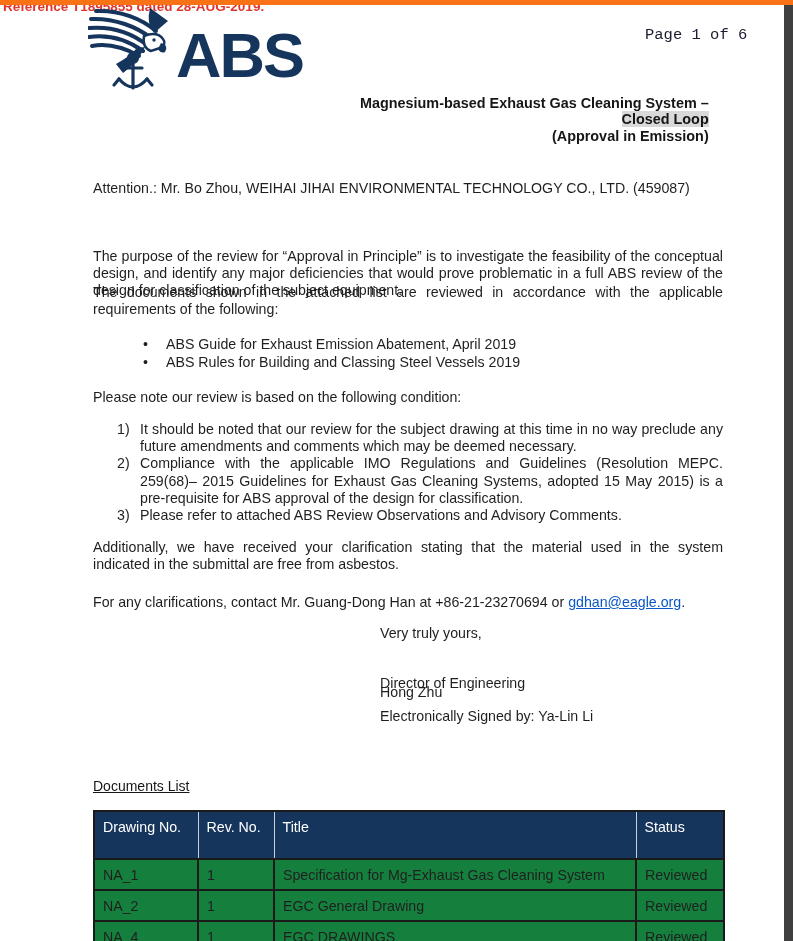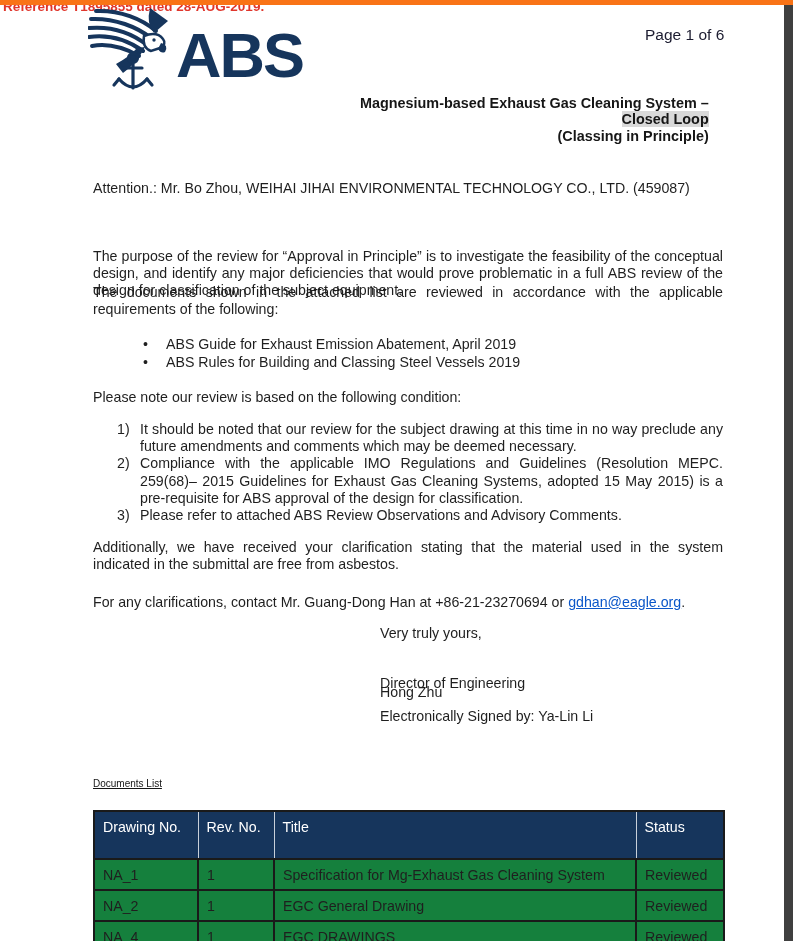--- a/index.html
+++ b/index.html
@@ -9,36 +9,36 @@
     --hl:#d9d9d9;
     --edge:#3f3f3f;
     --ink:#1c1c1c;
   }
   html,body{margin:0;padding:0;background:#fff;}
   .screen{position:relative;width:793px;height:941px;background:#ffffff;overflow:hidden;
           font-family:"Liberation Sans", sans-serif;color:var(--ink);border-top:5px solid #f97316;}
   .edge-strip{position:absolute;right:0;top:0;width:9px;height:941px;background:var(--edge);}
   .ref-line{position:absolute;left:3px;top:-6px;font-size:13.5px;font-weight:bold;color:var(--red);white-space:nowrap;z-index:1;}
   .logo{position:absolute;left:88px;top:1px;width:230px;height:86px;z-index:2;}
-  .page-num{position:absolute;left:645px;top:21px;font-family:Liberation Sans, sans-serif;font-size:15.5px;color:#1c1c30;text-align:center;}
+  .page-num{position:absolute;left:645px;top:21px;font-family:Liberation Mono, monospace;font-size:15.5px;color:#1c1c30;text-align:center;}
   .title-block{position:absolute;left:347px;top:90px;font-weight:bold;font-size:14.4px;line-height:16.4px;color:#161616;}
   .title-block .ind{padding-left:13px;text-align:right;}
   .hl{background:var(--hl);}
   .para{position:absolute;left:93px;width:630px;font-size:14.2px;line-height:17.2px;text-align:justify;color:#1f1f1f;}
   .oneline{position:absolute;left:93px;font-size:14.2px;white-space:nowrap;color:#1f1f1f;}
   .bullets{position:absolute;left:143px;top:330px;font-size:14.2px;line-height:18.2px;color:#1f1f1f;}
   .bullets .bi{display:flex;}
   .bullets .dot{width:23px;flex:none;}
   .numlist{position:absolute;left:117px;top:416px;width:606px;font-size:14.2px;line-height:17.2px;color:#1f1f1f;}
   .numlist .ni{display:flex;}
   .numlist .num{width:23px;flex:none;}
   .numlist .itext{flex:1;text-align:justify;}
   .sig{position:absolute;left:380px;font-size:14.2px;line-height:17.2px;color:#1f1f1f;white-space:nowrap;}
   .email{color:var(--link);text-decoration:underline;cursor:pointer;}
-  .docs-heading{position:absolute;left:93px;top:773px;font-size:10px;text-decoration:underline;color:#161616;}
+  .docs-heading{position:absolute;left:93px;top:773px;font-size:14px;text-decoration:underline;color:#161616;}
   .docs-table{position:absolute;left:93px;top:805px;border-collapse:collapse;table-layout:fixed;width:630px;
               font-size:14.2px;color:#1f1f1f;}
   .docs-table th{background:var(--navy);color:#ffffff;font-weight:normal;text-align:left;
                  padding:0 0 16px 8px;height:30px;border:2px solid #1a1a1a;border-right:none;border-left:none;}
   .docs-table th + th{border-left:1px solid #c8d0da;}
   .docs-table th:first-child{border-left:2px solid #1a1a1a;}
   .docs-table th:last-child{border-right:2px solid #1a1a1a;}
   .docs-table td{background:#15803d;border:2px solid #1a1a1a;padding:0 0 0 8px;height:29px;}
 </style>
 </head>
@@ -72,21 +72,21 @@
       </g>
       <text x="88" y="71" font-family="Liberation Sans, sans-serif" font-size="63" font-weight="bold" letter-spacing="-2" fill="#16355c">ABS</text>
     </svg>
   </div>
 
   <div class="page-num">Page 1 of 6</div>
 
   <div class="title-block">
     <div class="ind">Magnesium-based Exhaust Gas Cleaning System –</div>
     <div class="ind"><span class="hl">Closed Loop</span></div>
-    <div class="ind">(Classing in Principle)</div>
+    <div class="ind">(Approval in Emission)</div>
   </div>
 
   <div class="oneline" style="top:175px;">Attention.: Mr. Bo Zhou, WEIHAI JIHAI ENVIRONMENTAL TECHNOLOGY CO., LTD. (459087)</div>
 
   <div class="para" style="top:211px;margin-top:32px;">The purpose of the review for “Approval in Principle” is to investigate the feasibility of the conceptual design, and identify any major deficiencies that would prove problematic in a full ABS review of the design for classification of the subject equipment.</div>
 
   <div class="para" style="top:279px;">The documents shown in the attached list are reviewed in accordance with the applicable requirements of the following:</div>
 
   <div class="bullets">
     <div class="bi">

